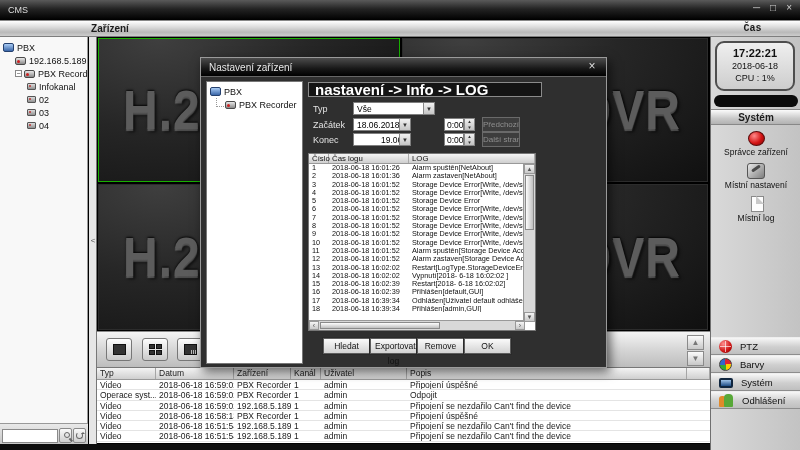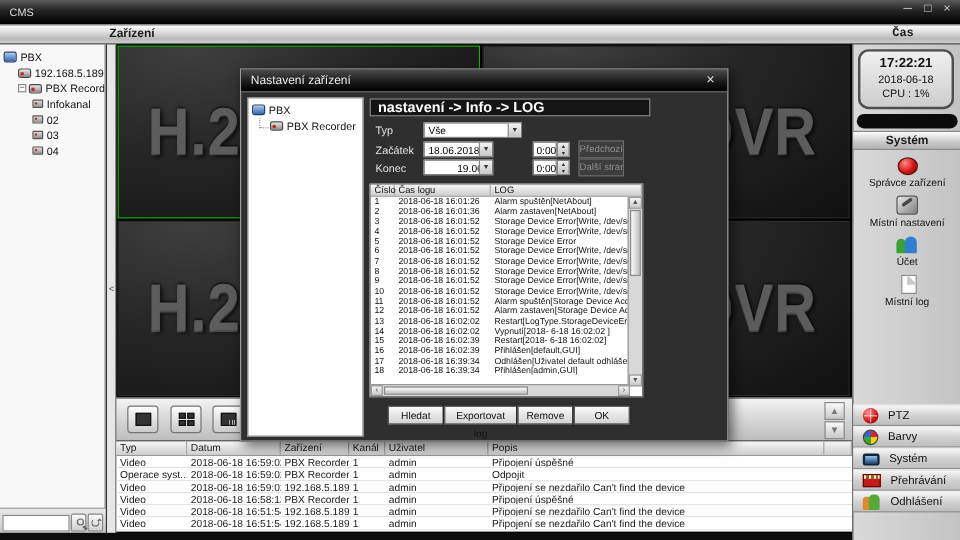--- a/index.html
+++ b/index.html
@@ -138,21 +138,21 @@
   .dialog { position:absolute; left:200px; top:57px; width:407px; height:311px; background:#2f2f2f;
     border:1px solid #9a9a9a; box-shadow:3px 4px 10px rgba(0,0,0,.6); }
   .dlg-titlebar { position:absolute; left:0; top:0; width:100%; height:19px;
     background:linear-gradient(#4c4c4c,#171717 60%,#000); color:#e8e8e8; font-size:10px;
     display:flex; align-items:center; padding:0 8px; border-bottom:1px solid #666; }
   .dlg-close { position:absolute; right:7px; top:1px; color:#ddd; font-size:12px; width:14px; text-align:center; }
   .dlg-tree { position:absolute; left:5px; top:23px; width:97px; height:283px; background:#fff; border:1px solid #777; font-size:9px; padding-top:3px; }
   .dlg-tree .tree-row { height:13px; }
   .dlg-connector { width:8px; height:9px; border-left:1px dotted #999; border-bottom:1px dotted #999; margin:-4px 1px 0 4px; }
   .dlg-content-header { position:absolute; left:107px; top:24px; width:234px; height:15px; background:#141414;
-    border:1px solid #8b8b8b; color:#fff; font-weight:bold; font-size:12px; line-height:13px; padding-left:6px; }
+    border:1px solid #8b8b8b; color:#fff; font-weight:bold; font-size:15px; line-height:13px; padding-left:6px; }
   .form-label { position:absolute; color:#e3e3e3; font-size:9px; }
   .combo { position:absolute; height:13px; background:#fff; border:1px solid #7f7f7f; font-size:8.5px; display:flex; align-items:center; }
   .combo .val { flex:1; padding-left:3px; white-space:nowrap; overflow:hidden; color:#000; }
   .combo .drop { width:11px; height:100%; background:linear-gradient(#f2f2f2,#c6c6c6); border-left:1px solid #888;
     font-size:6px; color:#333; text-align:center; line-height:12px; }
   .timebox { position:absolute; height:13px; width:20px; background:#fff; border:1px solid #7f7f7f; font-size:8.5px; color:#000; padding-left:2px; line-height:12px; }
   .spinner { position:absolute; height:13px; width:11px; background:linear-gradient(#efefef,#c2c2c2); border:1px solid #888;
     display:flex; flex-direction:column; }
   .spinner span { flex:1; font-size:4.5px; color:#333; text-align:center; line-height:6px; }
   .page-btn { position:absolute; width:38px; height:15px; background:#3d3d3d; border:1px solid #6a6a6a; color:#8f8f8f;
@@ -167,21 +167,21 @@
   .lc0 { width:20px; } .lc1 { width:80px; } .lc2 { flex:1; }
   .vscroll { position:absolute; right:0; top:10px; width:12px; height:158px; background:#d8d8d8; border-left:1px solid #999; }
   .vscroll .btn { height:10px; background:linear-gradient(#f5f5f5,#c8c8c8); border:1px solid #999; font-size:6px; color:#555; text-align:center; line-height:9px; }
   .vscroll .btn.bottom { position:absolute; bottom:0; width:100%; }
   .vscroll .thumb { position:absolute; top:11px; left:1px; width:9px; height:55px; background:linear-gradient(90deg,#fdfdfd,#bfbfbf); border:1px solid #8a8a8a; }
   .hscroll { position:absolute; left:0; bottom:0; height:10px; width:216px; background:#d8d8d8; border-top:1px solid #999; }
   .hscroll .btn { position:absolute; top:0; width:10px; height:9px; background:linear-gradient(#f5f5f5,#c8c8c8); border:1px solid #999; font-size:7px; color:#555; text-align:center; line-height:8px; }
   .hscroll .btn.right { right:0; }
   .hscroll .thumb { position:absolute; left:11px; top:1px; width:120px; height:7px; background:linear-gradient(#fdfdfd,#bfbfbf); border:1px solid #8a8a8a; }
 
-  .dlg-buttons { position:absolute; left:122px; top:280px; width:202px; display:flex; justify-content:space-between; }
+  .dlg-buttons { position:absolute; left:122px; top:280px; width:186px; display:flex; justify-content:space-between; }
   .dlg-btn { min-width:47px; height:16px; background:linear-gradient(#fafafa,#d2d2d2); border:1px solid #5d5d5d;
     box-shadow:0 0 0 1px #2a2a2a; font-size:8.5px; color:#111; text-align:center; line-height:15px; padding:0 4px; }
 </style>
 </head>
 <body>
 
 <div class="titlebar">
   <span>CMS</span>
 </div>
 <div class="win-controls">
@@ -359,44 +359,36 @@
   <div class="sys-buttons" id="sys-buttons">
       <div class="sys-btn">
         <span class="sys-icon device-manager-icon"></span>
         <span class="label">Správce zařízení</span>
       </div>
       <div class="sys-btn">
         <span class="sys-icon local-settings-icon"></span>
         <span class="label">Místní nastavení</span>
       </div>
       <div class="sys-btn">
-        <span class="sys-icon account-icon"></span>
-        <span class="label">Účet</span>
-      </div>
-      <div class="sys-btn">
         <span class="sys-icon local-log-icon"></span>
         <span class="label">Místní log</span>
       </div>
     </div>
   <div class="action-list" id="action-list">
       <div class="action-btn">
         <span class="aicon ptz-icon"></span>
         <span class="label">PTZ</span>
       </div>
       <div class="action-btn">
         <span class="aicon colors-icon"></span>
         <span class="label">Barvy</span>
       </div>
       <div class="action-btn">
         <span class="aicon system-icon"></span>
         <span class="label">Systém</span>
-      </div>
-      <div class="action-btn">
-        <span class="aicon playback-icon"></span>
-        <span class="label">Přehrávání</span>
       </div>
       <div class="action-btn">
         <span class="aicon logout-icon"></span>
         <span class="label">Odhlášení</span>
       </div>
     </div>
 </div>
 
 <div class="dialog">
   <div class="dlg-titlebar">

